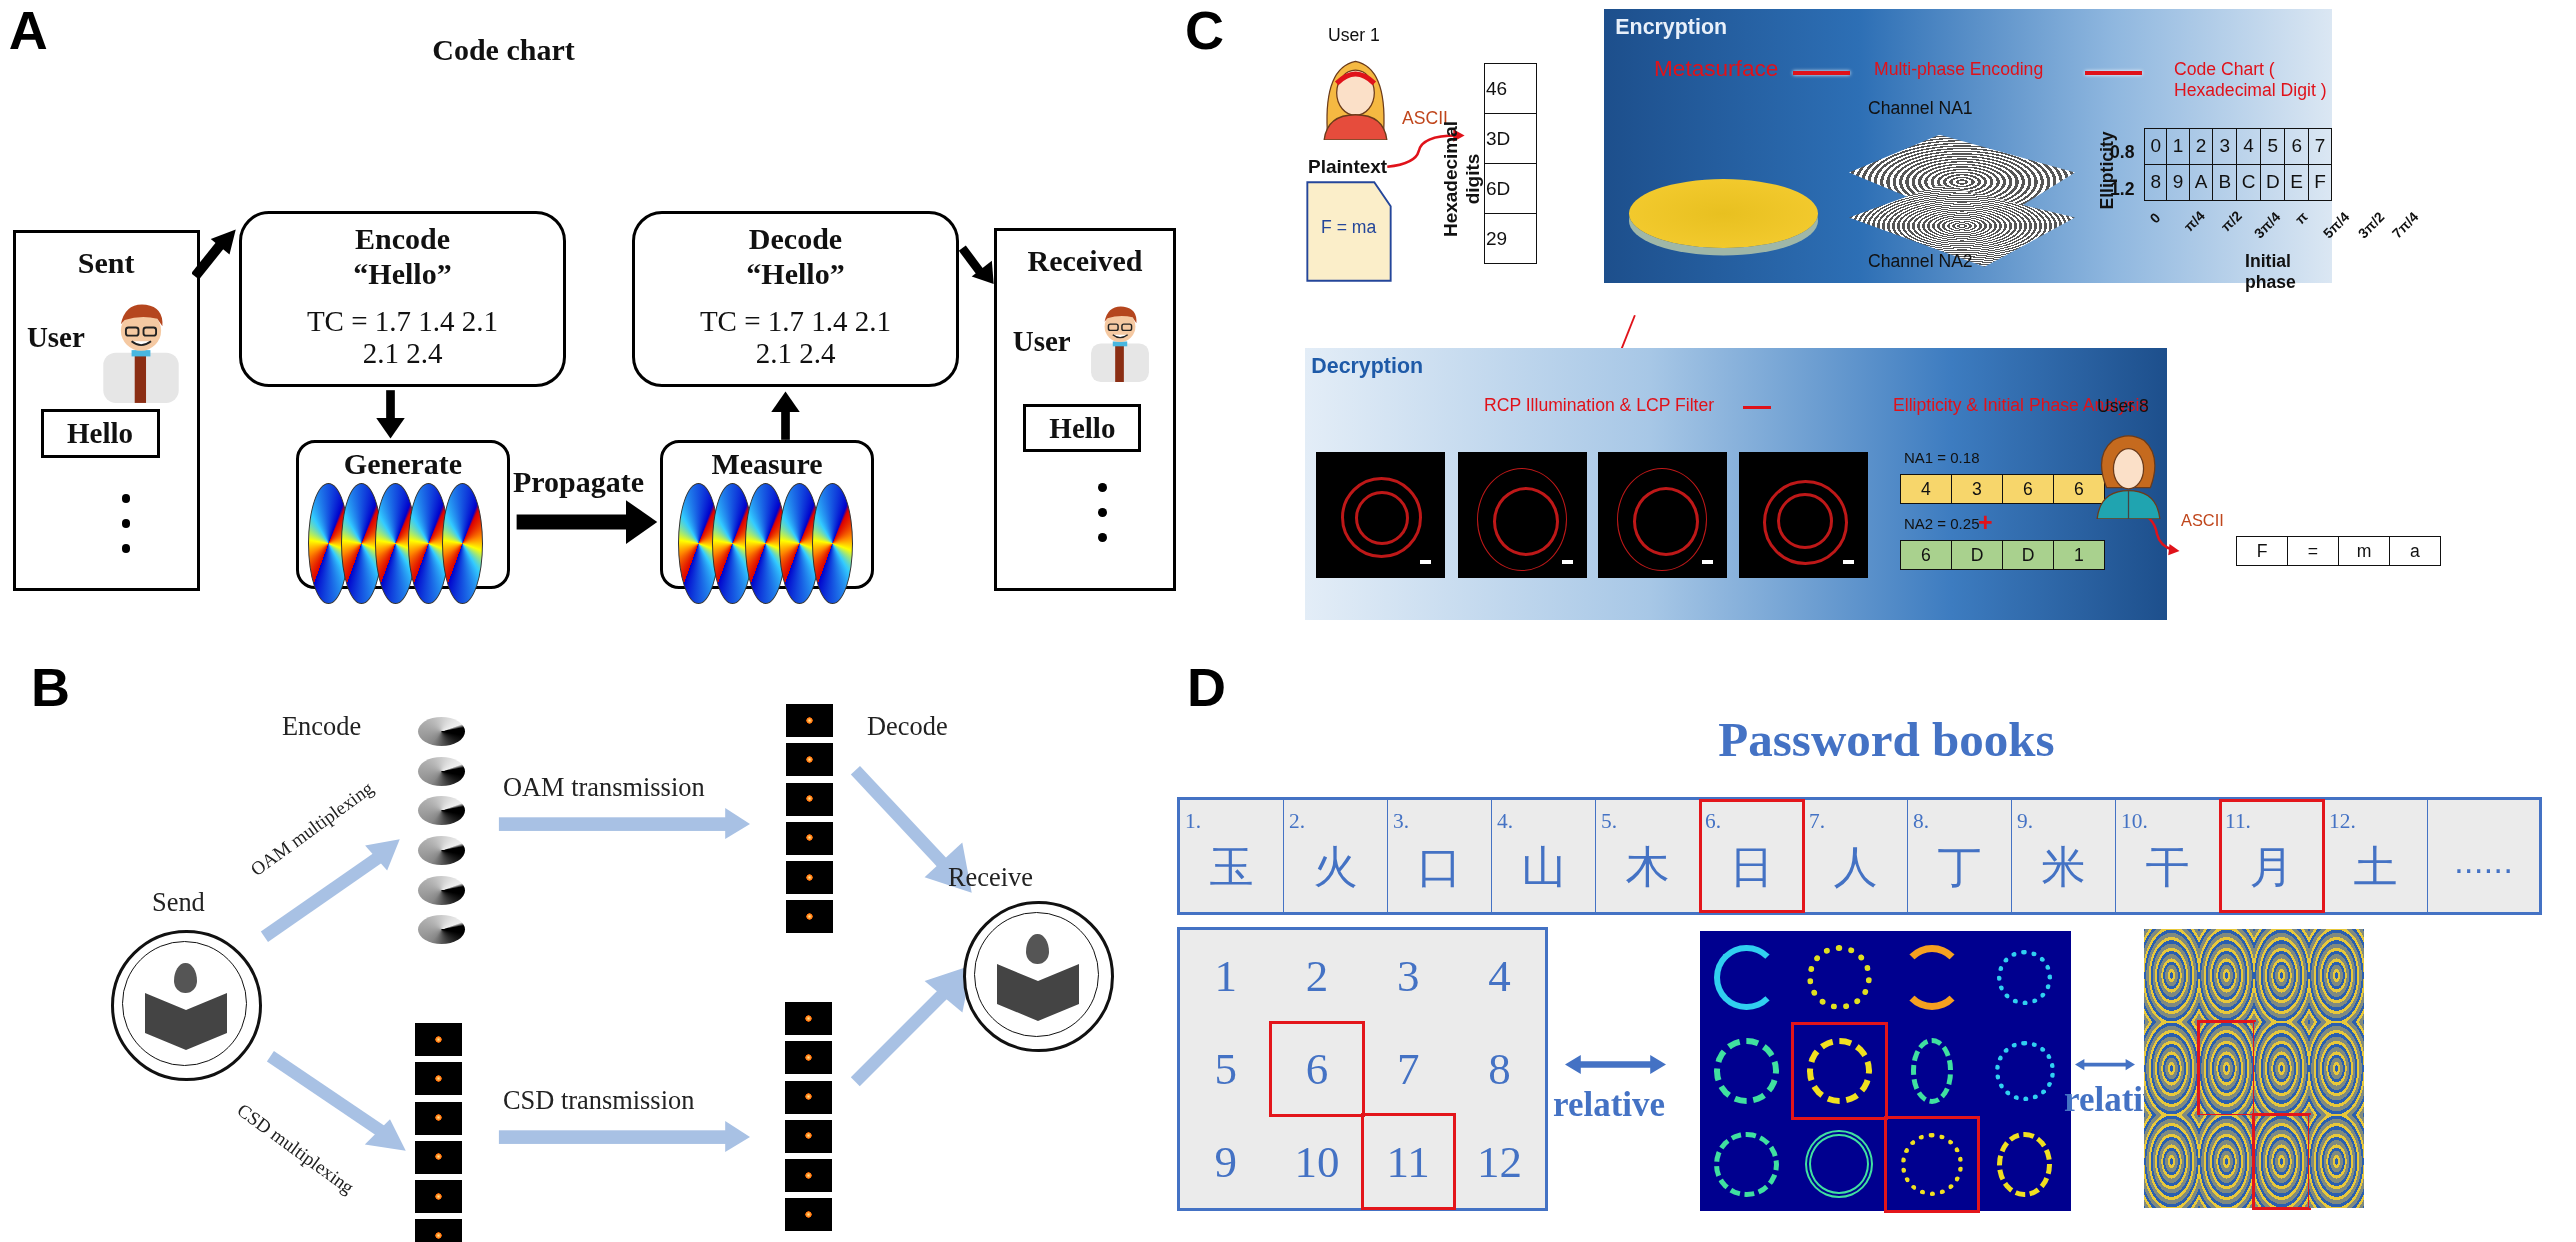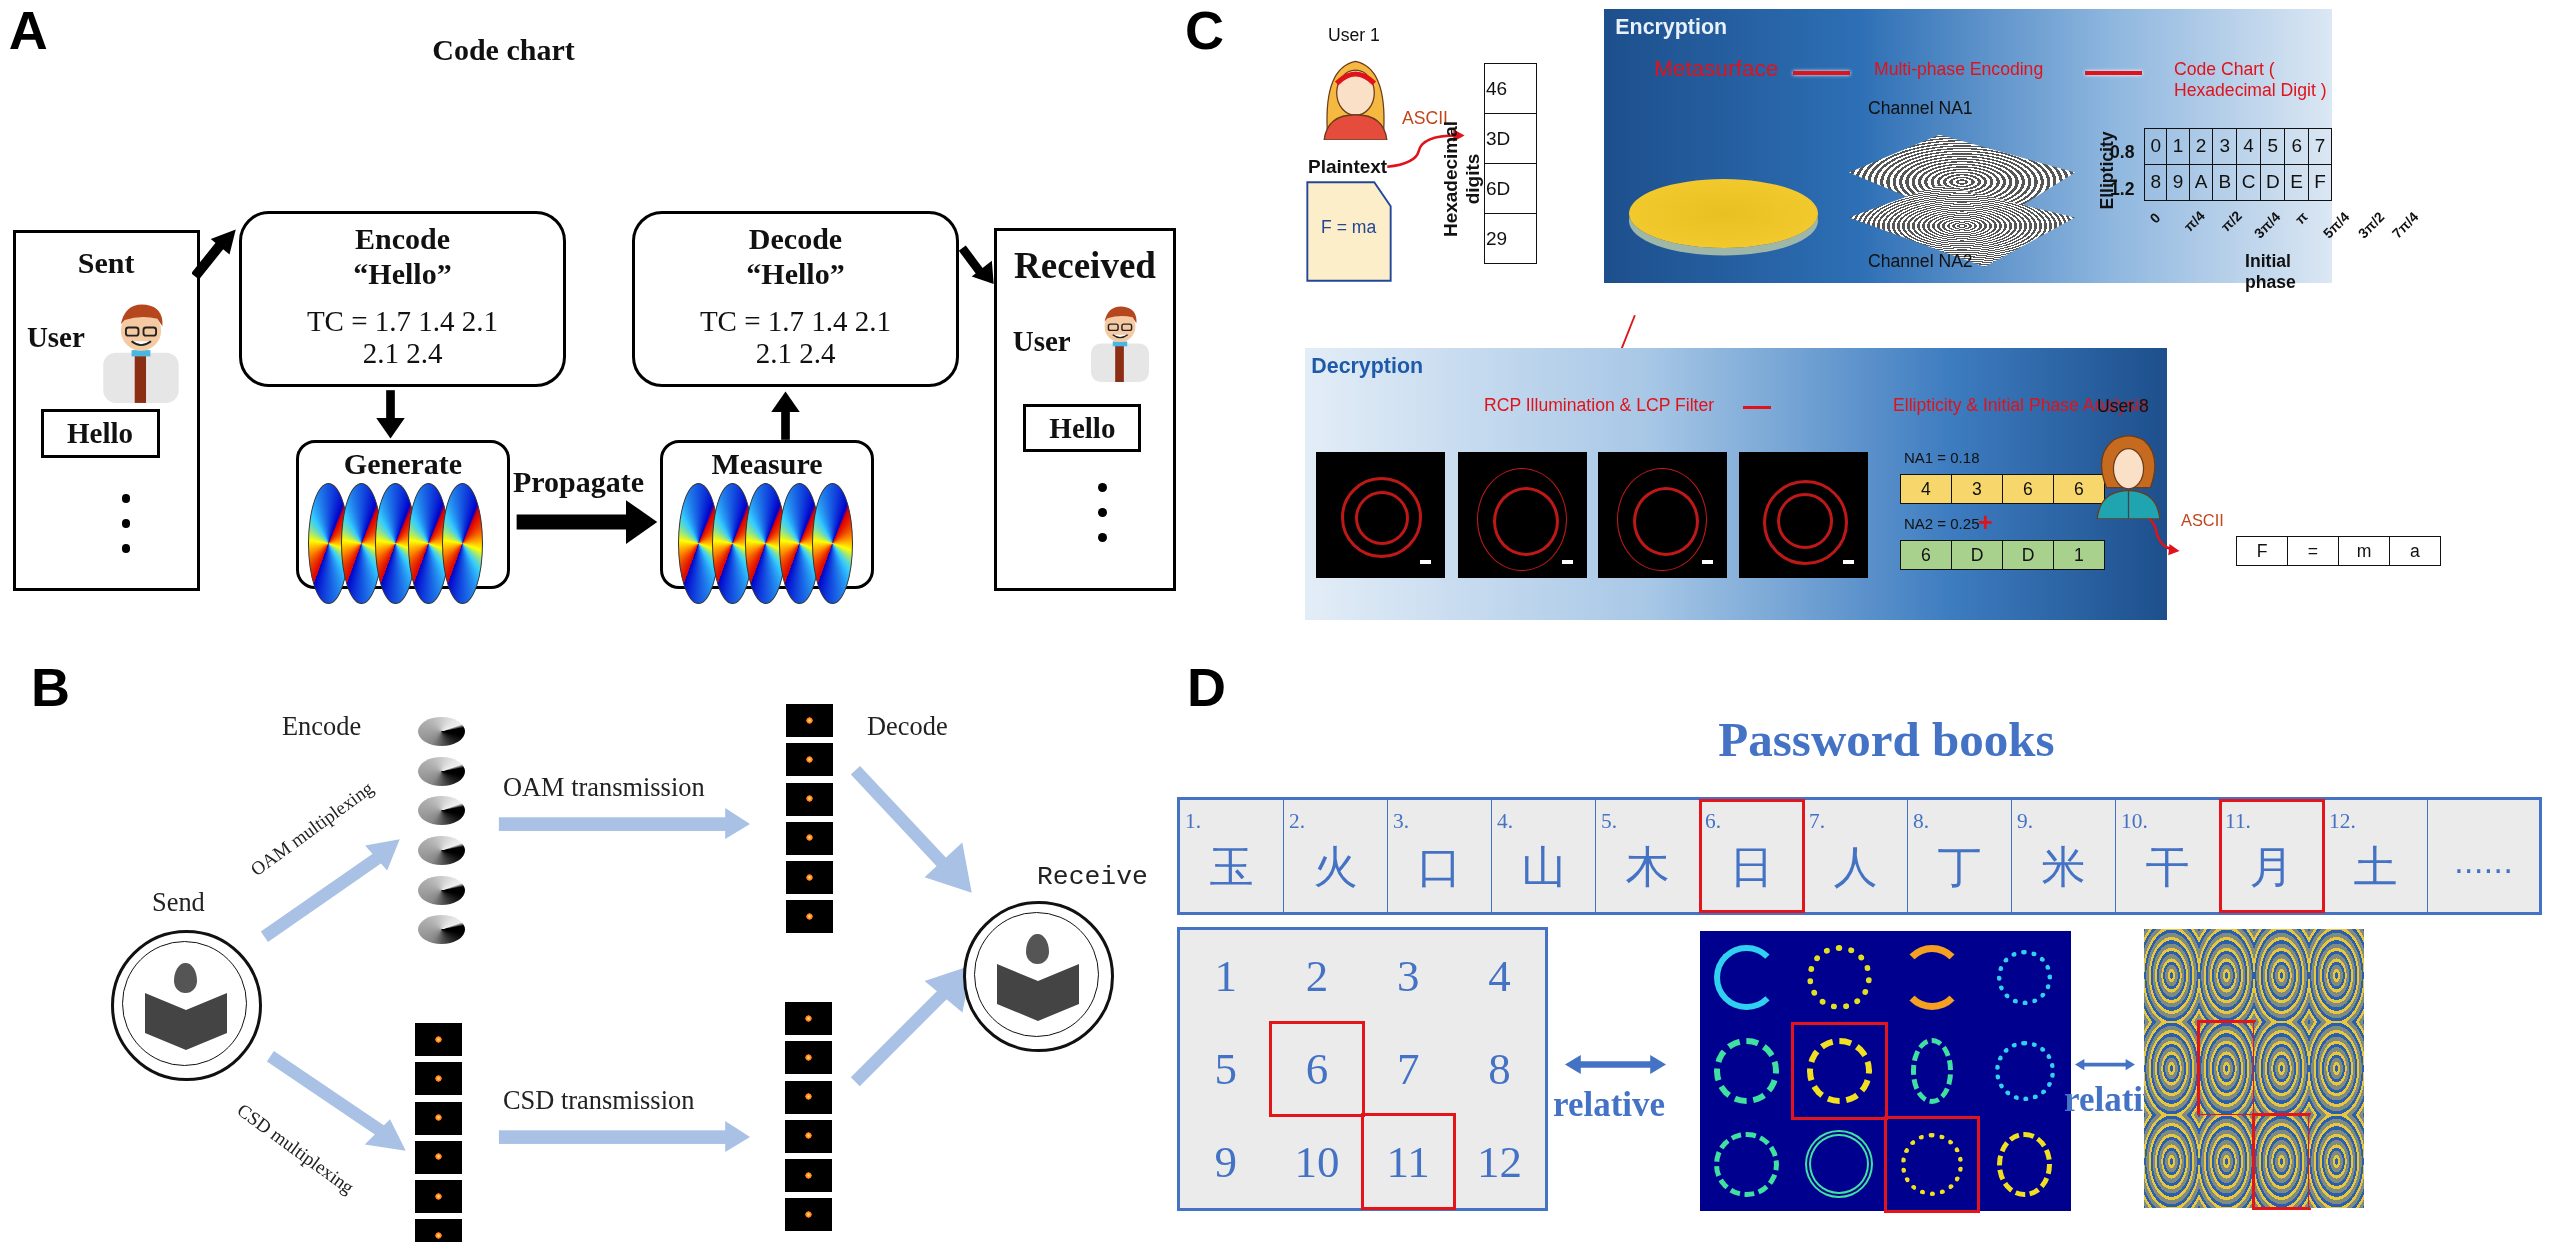--- a/index.html
+++ b/index.html
@@ -142,21 +142,21 @@
   <div class="abs bold c" style="left:0;right:0;top:43px;font-size:30px;">“Hello”</div>
   <div class="abs c" style="left:0;right:0;top:91px;font-size:29px;">TC = 1.7 1.4 2.1</div>
   <div class="abs c" style="left:0;right:0;top:123px;font-size:29px;">2.1 2.4</div>
 </div>
 <svg class="abs" style="left:959px;top:245px;" width="38" height="44" viewBox="0 0 60 70">
     <path d="M5 5 L35 45" stroke="#000" stroke-width="14"></path>
     <path d="M20 50 L55 62 L52 25Z" fill="#000"></path>
   </svg>
 
 <div class="box" style="left:994px;top:228px;width:176px;height:357px;">
-  <div class="abs bold c" style="left:0;right:0;top:12.6px;font-size:37px;">Received</div>
+  <div class="abs bold c" style="left:0;right:0;top:12.6px;font-size:30px;">Received</div>
   <div class="abs bold" style="left:15.7px;top:94px;font-size:29px;">User</div>
   <svg class="abs" style="left:82px;top:69px;" width="82" height="82" viewBox="0 0 140 170">
     <rect x="10" y="90" width="120" height="80" rx="20" fill="#e6e6e6"></rect>
     <rect x="60" y="92" width="18" height="78" fill="#8b2e14"></rect>
     <rect x="55" y="86" width="30" height="10" fill="#49b7e0"></rect>
     <circle cx="70" cy="55" r="32" fill="#f5c9a2"></circle>
     <path d="M38 45 Q45 10 78 14 Q106 18 104 48 L96 36 Q70 30 44 38Z" fill="#b5461e"></path>
     <rect x="46" y="50" width="20" height="13" rx="4" fill="none" stroke="#222" stroke-width="3"></rect>
     <rect x="74" y="50" width="20" height="13" rx="4" fill="none" stroke="#222" stroke-width="3"></rect>
     <path d="M55 72 Q70 84 86 72" stroke="#222" stroke-width="3" fill="#fff"></path>
@@ -396,21 +396,21 @@
 </div>
 <div class="b-text" style="left:867px;top:711px;">Decode</div>
 <svg class="abs" style="left:849px;top:764px;" width="126" height="132" viewBox="0 0 200 210">
     <path d="M10 10 L160 170" stroke="#a8c1e4" stroke-width="20"></path>
     <path d="M120 180 L195 205 L180 125Z" fill="#a8c1e4"></path>
   </svg>
 <svg class="abs" style="left:849px;top:962px;" width="126" height="126" viewBox="0 0 200 200">
     <path d="M10 190 L160 40" stroke="#a8c1e4" stroke-width="20"></path>
     <path d="M120 30 L195 5 L180 80Z" fill="#a8c1e4"></path>
   </svg>
-<div class="b-text" style="left:1037px;top:862px;font-family:Liberation Mono, monospace;">Receive</div>
+<div class="b-text" style="left:948px;top:862px;">Receive</div>
 <div class="logo" style="left:963px;top:901px;">
   <div class="abs" style="left:60px;top:30px;width:22.6px;height:30px;background:#555;border-radius:50% 50% 50% 50%/60% 60% 40% 40%;"></div>
   <div class="abs" style="left:31px;top:60px;width:82px;height:57px;background:#444;clip-path:polygon(0 0,50% 30%,100% 0,100% 70%,50% 100%,0 70%);"></div>
 </div>
 
 <div class="panel-letter" style="left:1187px;top:660px;">D</div>
 <div class="pw-title">Password books</div>
 <div class="pw-row">
   <div class="pw-cell">
       <span class="pw-num">1.</span>

